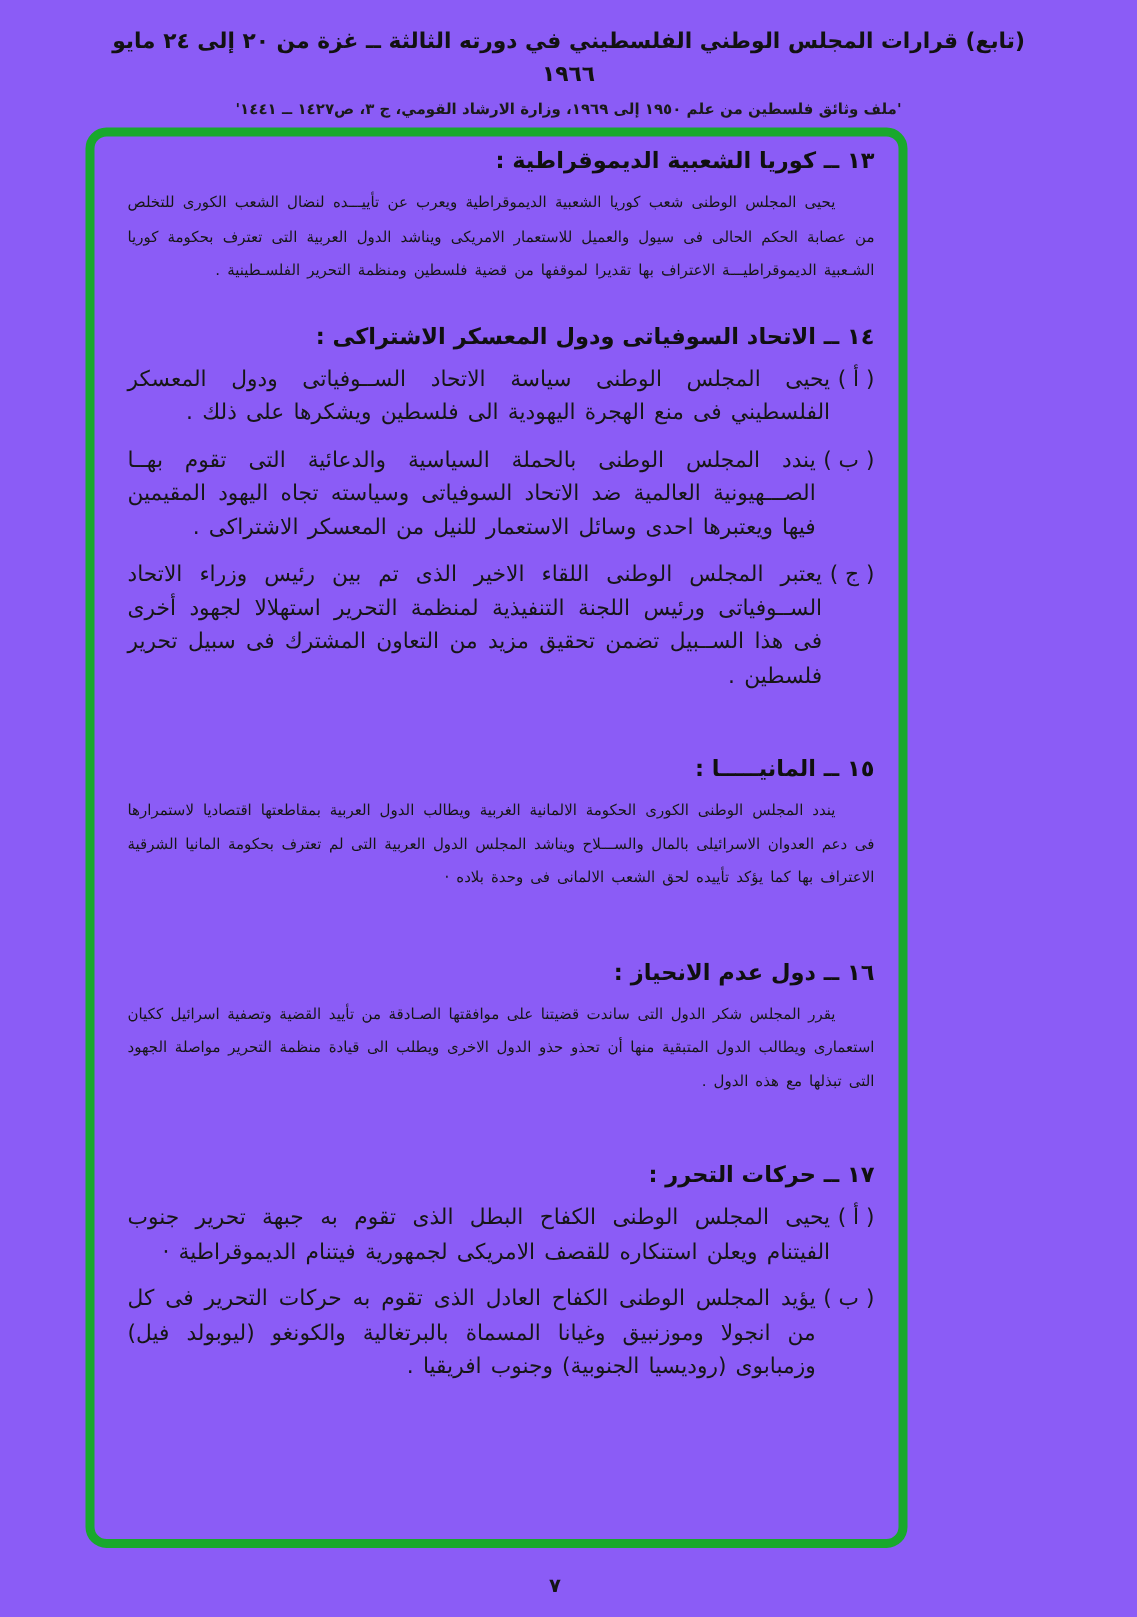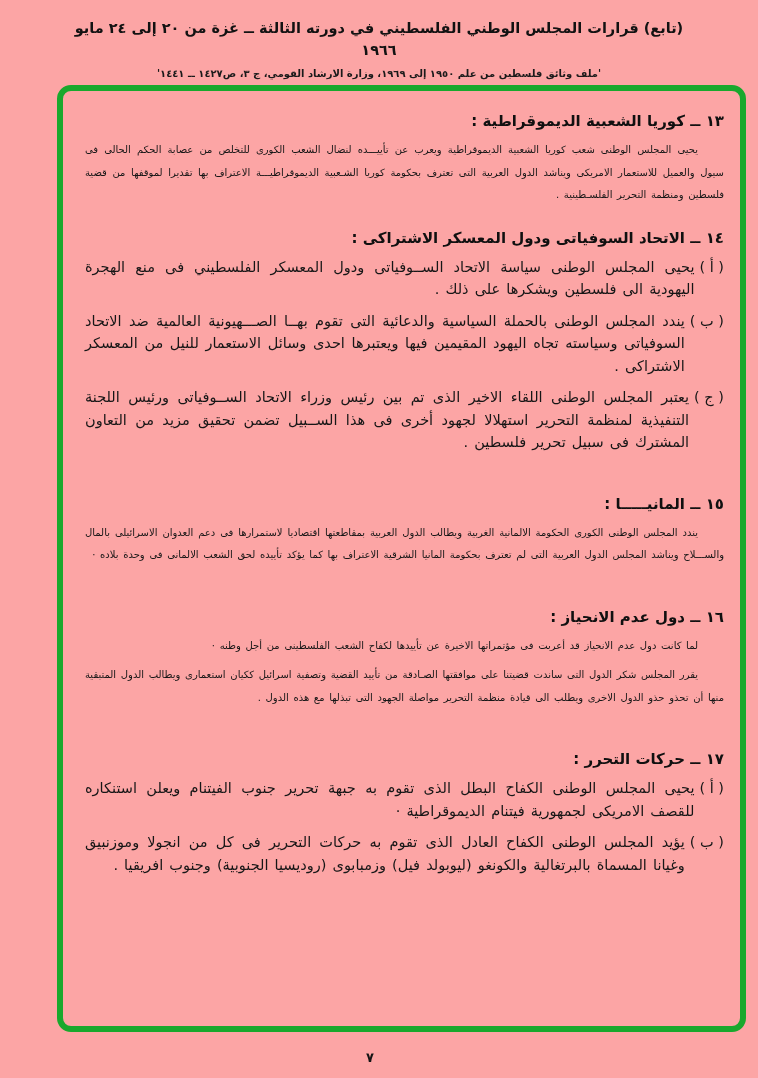--- a/index.html
+++ b/index.html
@@ -5,40 +5,40 @@
   * { margin: 0; padding: 0; box-sizing: border-box; }
   html, body { background: #ffffff; }
   body {
     width: 758px; height: 1078px;
     position: relative;
     overflow: hidden;
     font-family: "DejaVu Sans", sans-serif;
     color: #161616;
     direction: rtl;
   }
-  .page { width: 758px; height: 1078px; position: relative; background: #fca5a5; }
+  .page { width: 758px; height: 1078px; position: relative; background: #8b5cf6; }
 
   
   .doc-header { text-align: center; padding-top: 17px; }
   .doc-title {
     font-size: 14.5px; font-weight: bold; letter-spacing: 0;
     line-height: 22px; padding: 0 60px; color: #121212;
   }
   .doc-source {
     font-size: 10px; font-weight: bold; margin-top: 7px; color: #1a1a1a;
   }
 
   
   .green-box {
     position: absolute;
     left: 57px; top: 85px;
-    width: 689px; height: 947px;
+    width: 548px; height: 947px;
     border: 6px solid #19a82d;
     border-radius: 14px;
-    padding: 16px 16px 0 22px;
+    padding: 2px 16px 0 22px;
     background: transparent;
   }
 
   
   .section-heading {
     font-size: 15px; font-weight: bold;
     margin: 22px 0 9px;
     color: #101010;
   }
   .section:first-child .section-heading { margin-top: 5px; }
@@ -106,21 +106,20 @@
       </div>
     </div>
 
     <div class="section sp">
       <div class="section-heading">١٥ ــ المانيـــــا :</div>
       <div class="para">يندد المجلس الوطنى الكورى الحكومة الالمانية الغربية ويطالب الدول العربية بمقاطعتها اقتصاديا لاستمرارها فى دعم العدوان الاسرائيلى بالمال والســـلاح ويناشد المجلس الدول العربية التى لم تعترف بحكومة المانيا الشرقية الاعتراف بها كما يؤكد تأييده لحق الشعب الالمانى فى وحدة بلاده ·</div>
     </div>
 
     <div class="section sp">
       <div class="section-heading">١٦ ــ دول عدم الانحياز :</div>
-      <div class="para">لما كانت دول عدم الانحياز قد أعربت فى مؤتمراتها الاخيرة عن تأييدها لكفاح الشعب الفلسطينى من أجل وطنه ·</div>
       <div class="para">يقرر المجلس شكر الدول التى ساندت قضيتنا على موافقتها الصـادقة من تأييد القضية وتصفية اسرائيل ككيان استعمارى ويطالب الدول المتبقية منها أن تحذو حذو الدول الاخرى ويطلب الى قيادة منظمة التحرير مواصلة الجهود التى تبذلها مع هذه الدول .</div>
     </div>
 
     <div class="section sp">
       <div class="section-heading">١٧ ــ حركات التحرر :</div>
       <div class="item">
         <span class="item-marker">( أ )</span>
         <div class="item-text">يحيى المجلس الوطنى الكفاح البطل الذى تقوم به جبهة تحرير جنوب الفيتنام ويعلن استنكاره للقصف الامريكى لجمهورية فيتنام الديموقراطية ·</div>
       </div>
       <div class="item">

